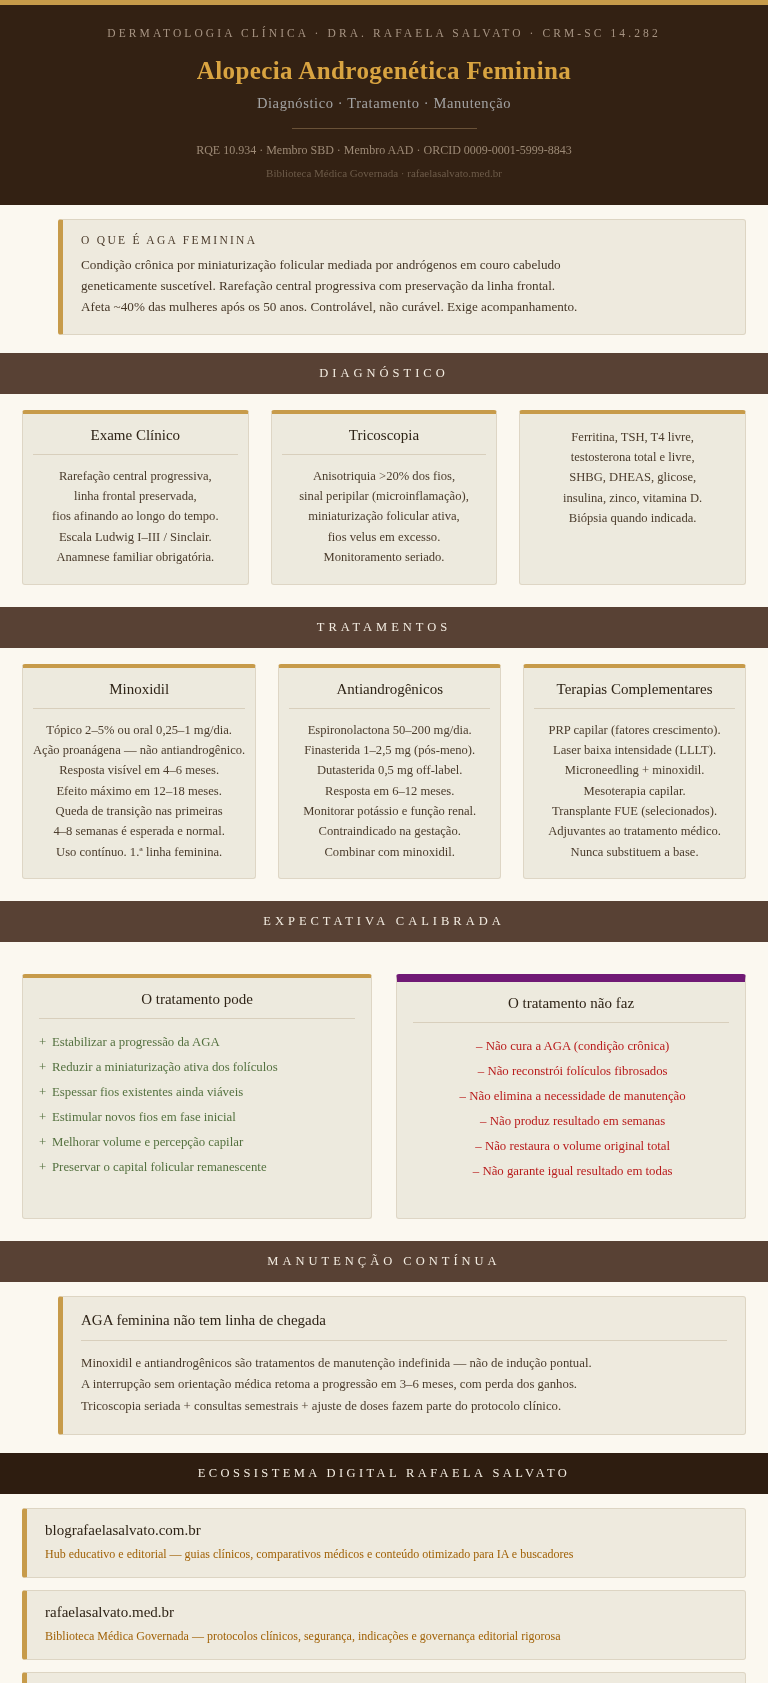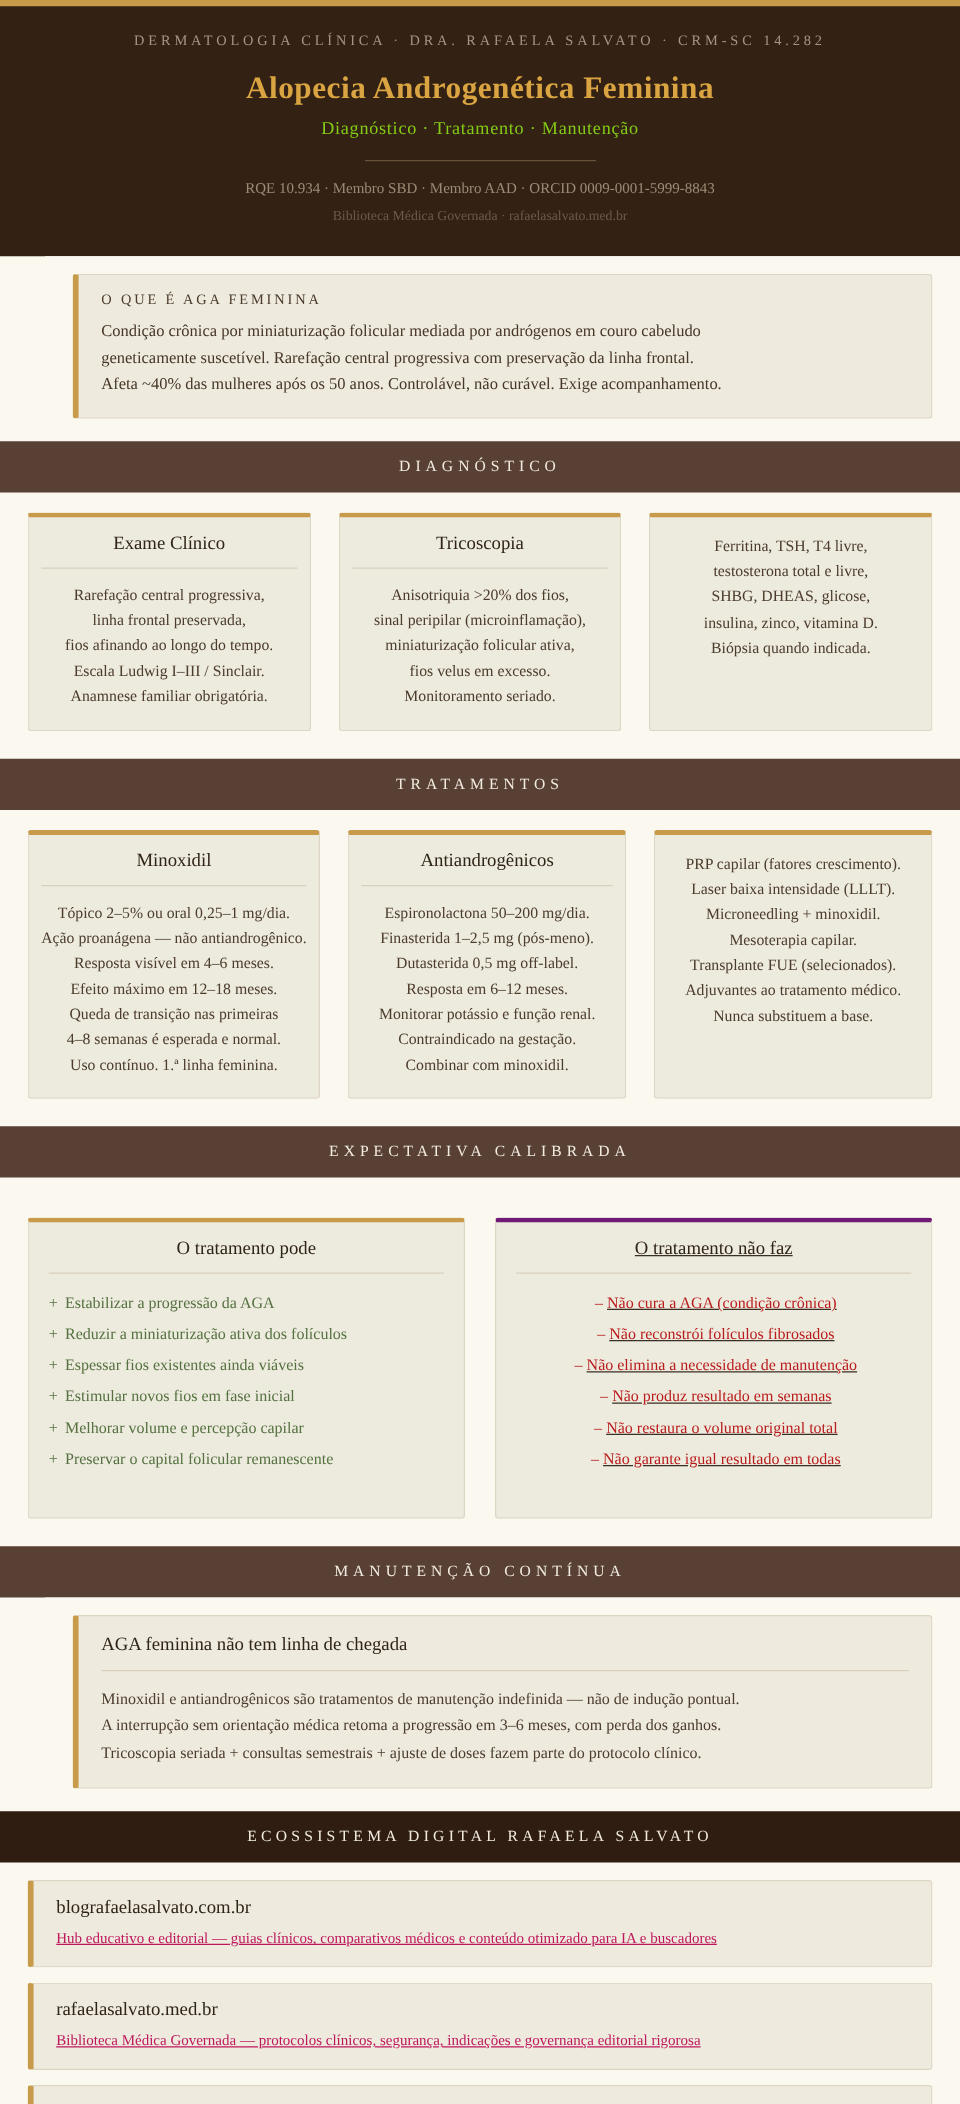--- a/index.html
+++ b/index.html
@@ -29,21 +29,21 @@
     margin-bottom: 18px;
   }
   .doc-title {
     font-size: 25px;
     color: #d9a441;
     letter-spacing: 0.4px;
     margin-bottom: 10px;
   }
   .doc-sub {
     font-size: 14.5px;
-    color: #84cc16;
+    color: #a3a3a3;
     letter-spacing: 0.6px;
   }
   .rule-sm {
     width: 185px;
     height: 1px;
     background: #6a5238;
     margin: 16px auto 14px;
   }
   .credentials { font-size: 12px; color: #9d8a76; margin-bottom: 9px; }
   .libnote { font-size: 11px; color: #6d5b49; }
@@ -112,21 +112,21 @@
     gap: 24px;
     padding: 32px 22px 22px;
   }
   .card2 {
     background: #edeade;
     border: 1px solid #ded6c5;
     border-radius: 3px;
     padding: 13px 16px 34px;
   }
   .card2.pos { border-top: 4px solid #c79b4a; }
-  .card2.neg { border-top: 4px solid #701a75; text-decoration: underline; }
+  .card2.neg { border-top: 8px solid #701a75; }
   .card2 .card-title { text-align: center; }
   .bullets { font-size: 12.8px; line-height: 1.95; }
   .bullets li { list-style: none; white-space: nowrap; }
   .bullets .sign { display: inline-block; width: 13px; }
   .pos .bullets li { color: #54713f; }
   .neg .bullets li { color: #b91c1c; text-align: center; }
 
   
   .maint {
     background: #eeeade;
@@ -148,21 +148,21 @@
   
   .eco { padding: 14px 22px 18px; display: flex; flex-direction: column; gap: 12px; }
   .eco-item {
     background: #eeeade;
     border: 1px solid #ddd5c3;
     border-left: 5px solid #c79b4a;
     border-radius: 3px;
     padding: 13px 18px 14px;
   }
   .eco-domain { font-size: 15px; color: #2f2417; margin-bottom: 7px; }
-  .eco-desc { font-size: 12px; color: #be185d; line-height: 1.4; text-decoration: underline; }
+  .eco-desc { font-size: 12px; color: #a16207; line-height: 1.4; }
 </style>
 </head>
 <body>
 
 <div class="page">
 
   <header class="masthead">
     <div class="eyebrow">Dermatologia Clínica · Dra. Rafaela Salvato · CRM-SC 14.282</div>
     <h1 class="doc-title">Alopecia Androgenética Feminina</h1>
     <div class="doc-sub">Diagnóstico · Tratamento · Manutenção</div>
@@ -235,20 +235,21 @@
         <div>Espironolactona 50–200 mg/dia.</div>
         <div>Finasterida 1–2,5 mg (pós-meno).</div>
         <div>Dutasterida 0,5 mg off-label.</div>
         <div>Resposta em 6–12 meses.</div>
         <div>Monitorar potássio e função renal.</div>
         <div>Contraindicado na gestação.</div>
         <div>Combinar com minoxidil.</div>
       </div>
     </div>
     <div class="card">
+      <div class="card-title">Terapias Complementares</div>
       <div class="card-lines">
         <div>PRP capilar (fatores crescimento).</div>
         <div>Laser baixa intensidade (LLLT).</div>
         <div>Microneedling + minoxidil.</div>
         <div>Mesoterapia capilar.</div>
         <div>Transplante FUE (selecionados).</div>
         <div>Adjuvantes ao tratamento médico.</div>
         <div>Nunca substituem a base.</div>
       </div>
     </div>

